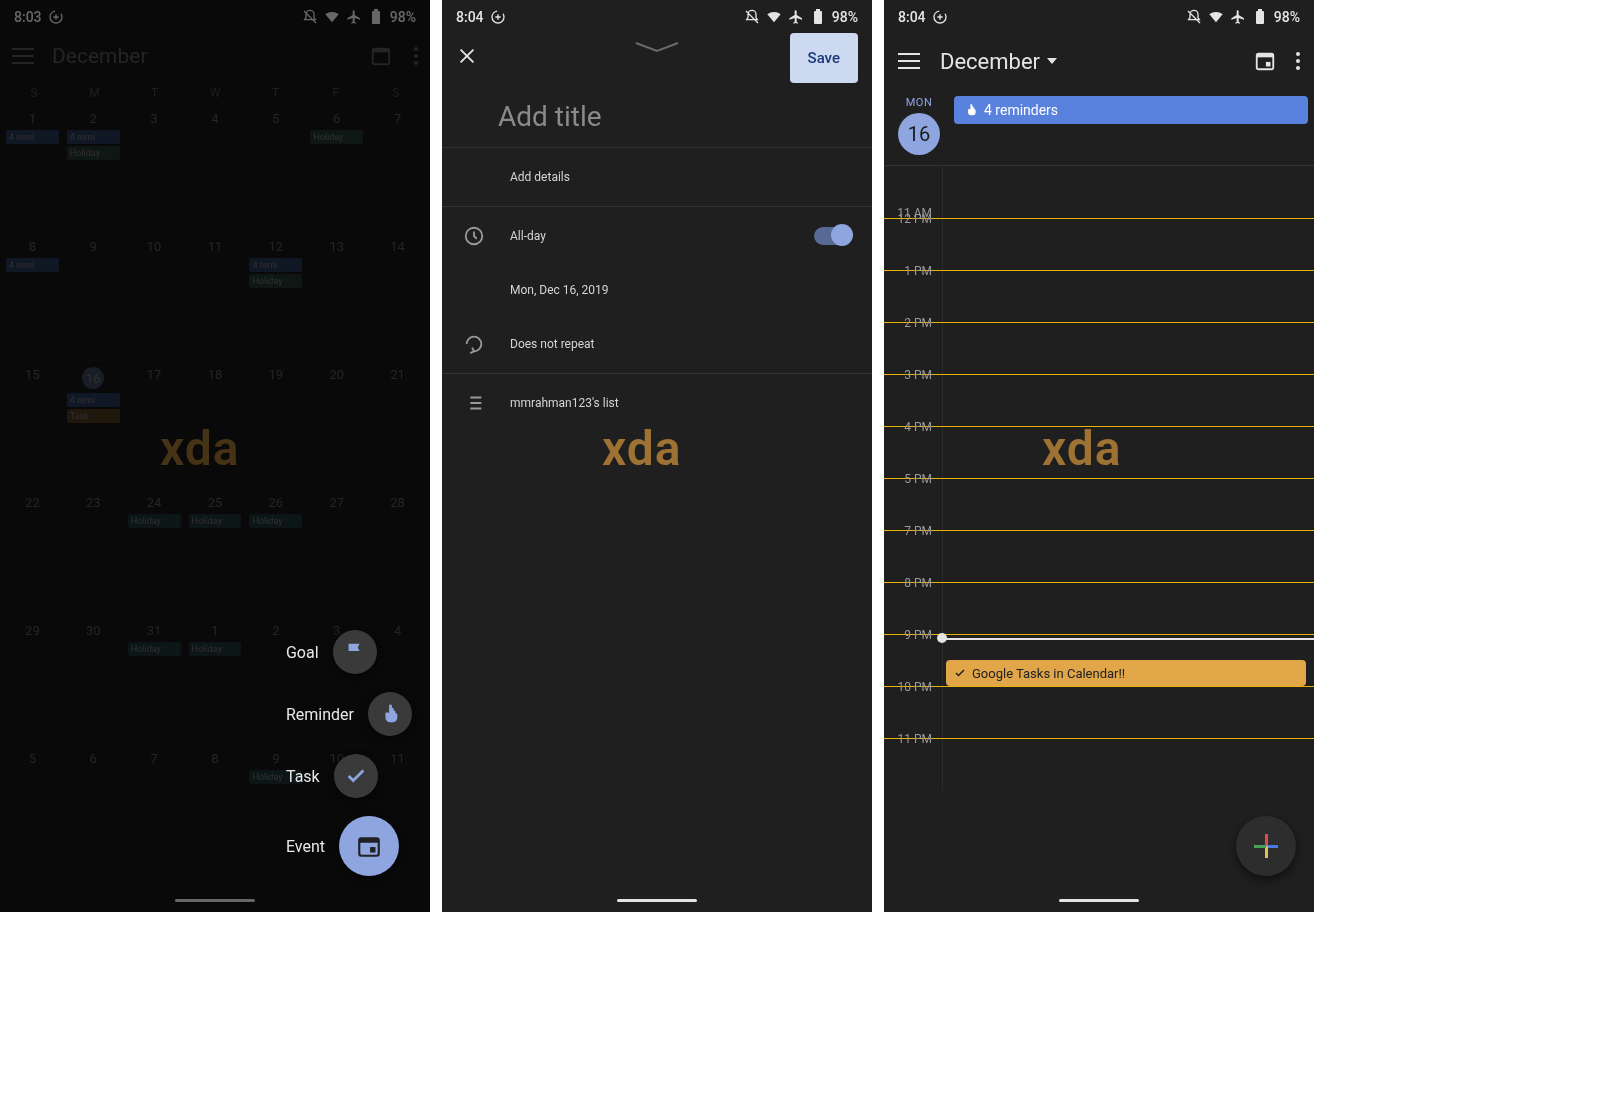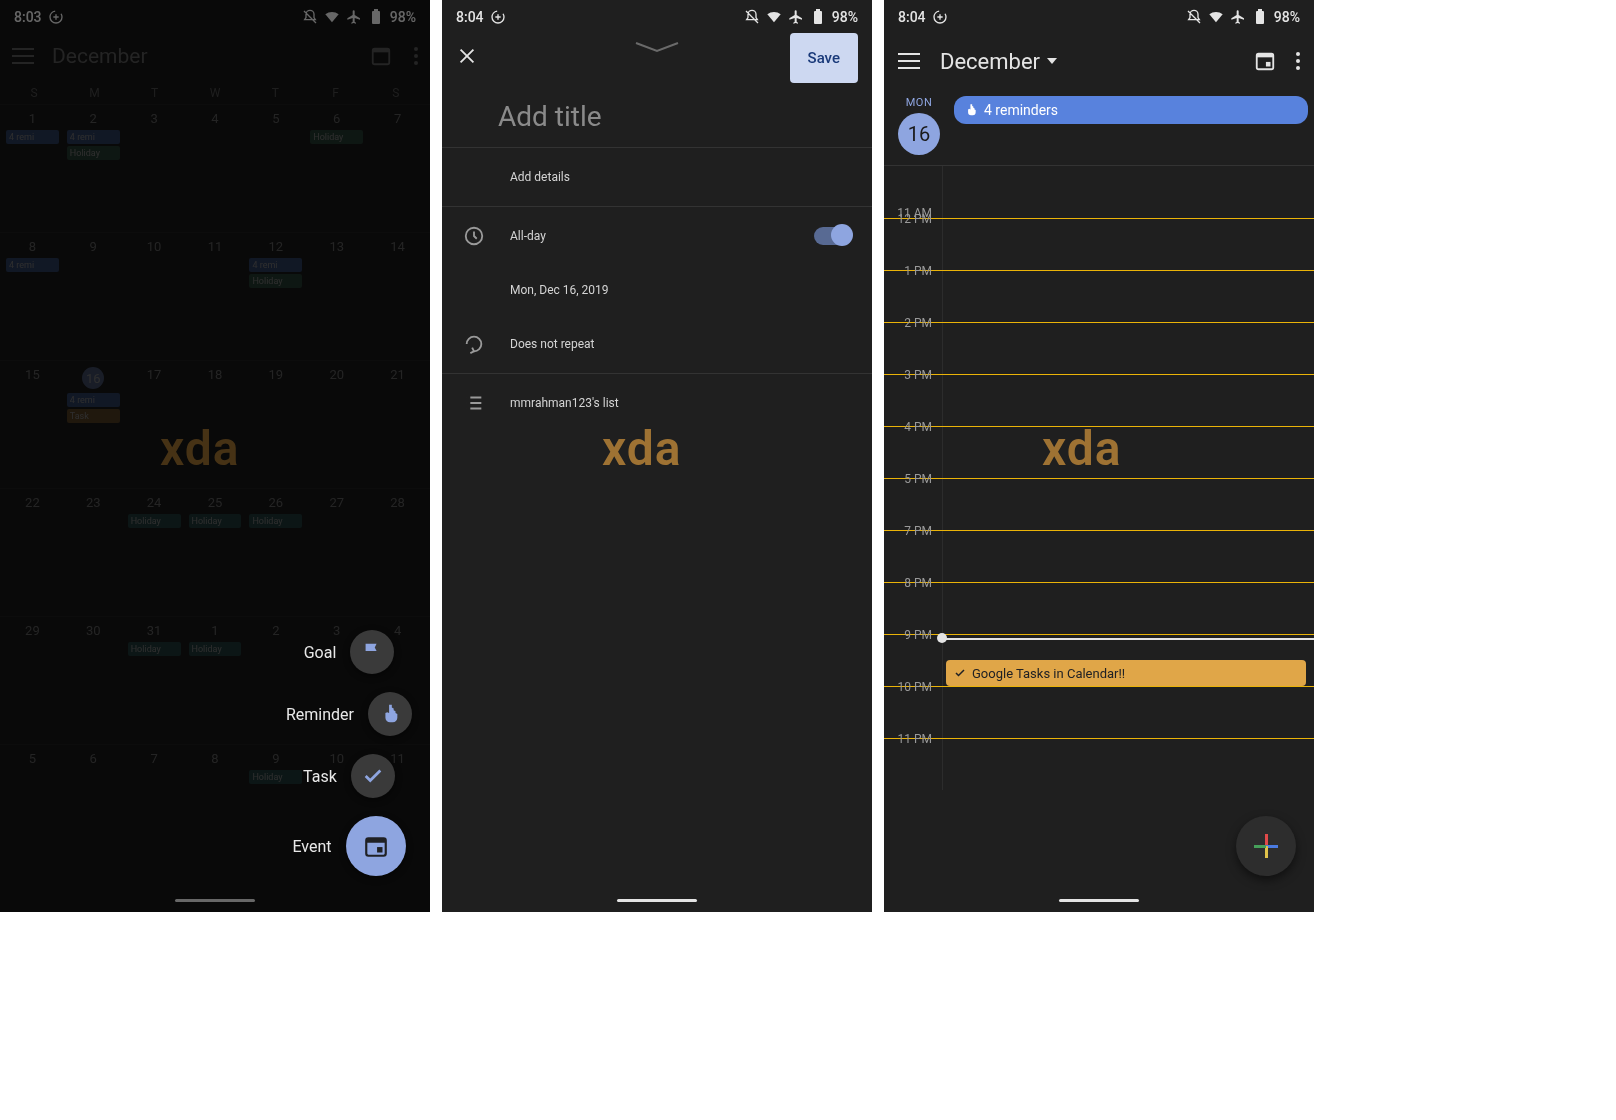--- a/index.html
+++ b/index.html
@@ -39,21 +39,21 @@
 .day-num { text-align: center; margin-bottom: 4px; }
 .day-num.today { width: 22px; height: 22px; background: #7b95d6; border-radius: 50%; color: #fff; display: inline-flex; align-items: center; justify-content: center; margin: 0 auto 4px; }
 .day-num-wrap { display:flex; justify-content:center; }
 .chip { font-size: 9px; padding: 2px 3px; border-radius: 2px; margin-bottom: 2px; white-space: nowrap; overflow: hidden; text-overflow: ellipsis; }
 .chip.blue { background: #4a73c9; color: #fff; }
 .chip.green { background: #3a6e54; color: #fff; }
 .chip.teal { background: #2a6a6a; color: #fff; }
 .chip.orange { background: #a67333; color: #fff; }
 
 
-.speed-dial { position: absolute; right: 18px; bottom: 36px; z-index: 10; display: flex; flex-direction: column; align-items: center; gap: 18px; }
+.speed-dial { position: absolute; right: 18px; bottom: 36px; z-index: 10; display: flex; flex-direction: column; align-items: flex-start; gap: 18px; }
 .sd-item { display: flex; align-items: center; gap: 14px; }
 .sd-label { color: #e8e8e8; font-size: 16px; }
 .sd-btn { width: 44px; height: 44px; border-radius: 50%; background: #3a3a3a; display: flex; align-items: center; justify-content: center; box-shadow: 0 2px 6px rgba(0,0,0,.5); }
 .sd-btn svg { width: 22px; height: 22px; fill: #8ea5e0; }
 .sd-btn.main { width: 60px; height: 60px; background: #8ea5e0; }
 .sd-btn.main svg { width: 26px; height: 26px; fill: #202124; }
 
 
 .s2-top { height: 48px; display: flex; align-items: center; padding: 0 14px; }
 .close-btn svg { width: 22px; height: 22px; stroke: #e4e4e4; stroke-width: 2; fill: none; }
@@ -78,21 +78,21 @@
 .s3-header .right-icons { margin-left: auto; display: flex; gap: 20px; align-items: center; }
 .s3-header .right-icons svg { fill: #e4e4e4; }
 .more-dots { display:flex; flex-direction:column; gap:3px; }
 .more-dots span { width:4px;height:4px;background:#e4e4e4;border-radius:50%;}
 
 .all-day-area { display: flex; padding: 8px 6px 10px; border-bottom: 1px solid #333; }
 .date-col { width: 58px; display: flex; flex-direction: column; align-items: center; }
 .date-col .dow { font-size: 11px; color: #8ea5e0; letter-spacing: 0.5px; }
 .date-col .dnum { width: 42px; height: 42px; border-radius: 50%; background: #8ea5e0; color: #1a1a1a; display: flex; align-items: center; justify-content: center; font-size: 20px; margin-top: 4px; }
 .all-day-events { flex: 1; padding-left: 6px; }
-.ad-event { background: #5882dd; border-radius: 12px; padding: 6px 10px; color: #fff; font-size: 14px; display:flex; gap:6px; align-items:center; }
+.ad-event { background: #5882dd; border-radius: 4px; padding: 6px 10px; color: #fff; font-size: 14px; display:flex; gap:6px; align-items:center; }
 .ad-event svg { width:14px;height:14px;fill:#fff;}
 
 .hours-area { position: relative; height: 678px; overflow: hidden; }
 .hour-row { display: flex; height: 52px; border-top: 1px solid #eab308; }
 .hour-row:first-child { border-top: none; }
 .hour-label { width: 58px; text-align: right; padding-right: 10px; font-size: 12px; color: #9a9a9a; transform: translateY(-7px); }
 .hour-line { flex: 1; border-left: 1px solid #2c2c2c; }
 .now-line { position: absolute; left: 58px; right: 0; height: 2px; background: #e4e4e4; }
 .now-dot { position: absolute; width: 10px; height: 10px; background: #e4e4e4; border-radius: 50%; transform: translate(-50%, -50%); }
 .timed-event { position: absolute; left: 62px; right: 8px; background: #e0a648; border-radius: 4px; padding: 4px 8px; color: #202124; font-size: 13px; display:flex; gap:6px; align-items:center;}

